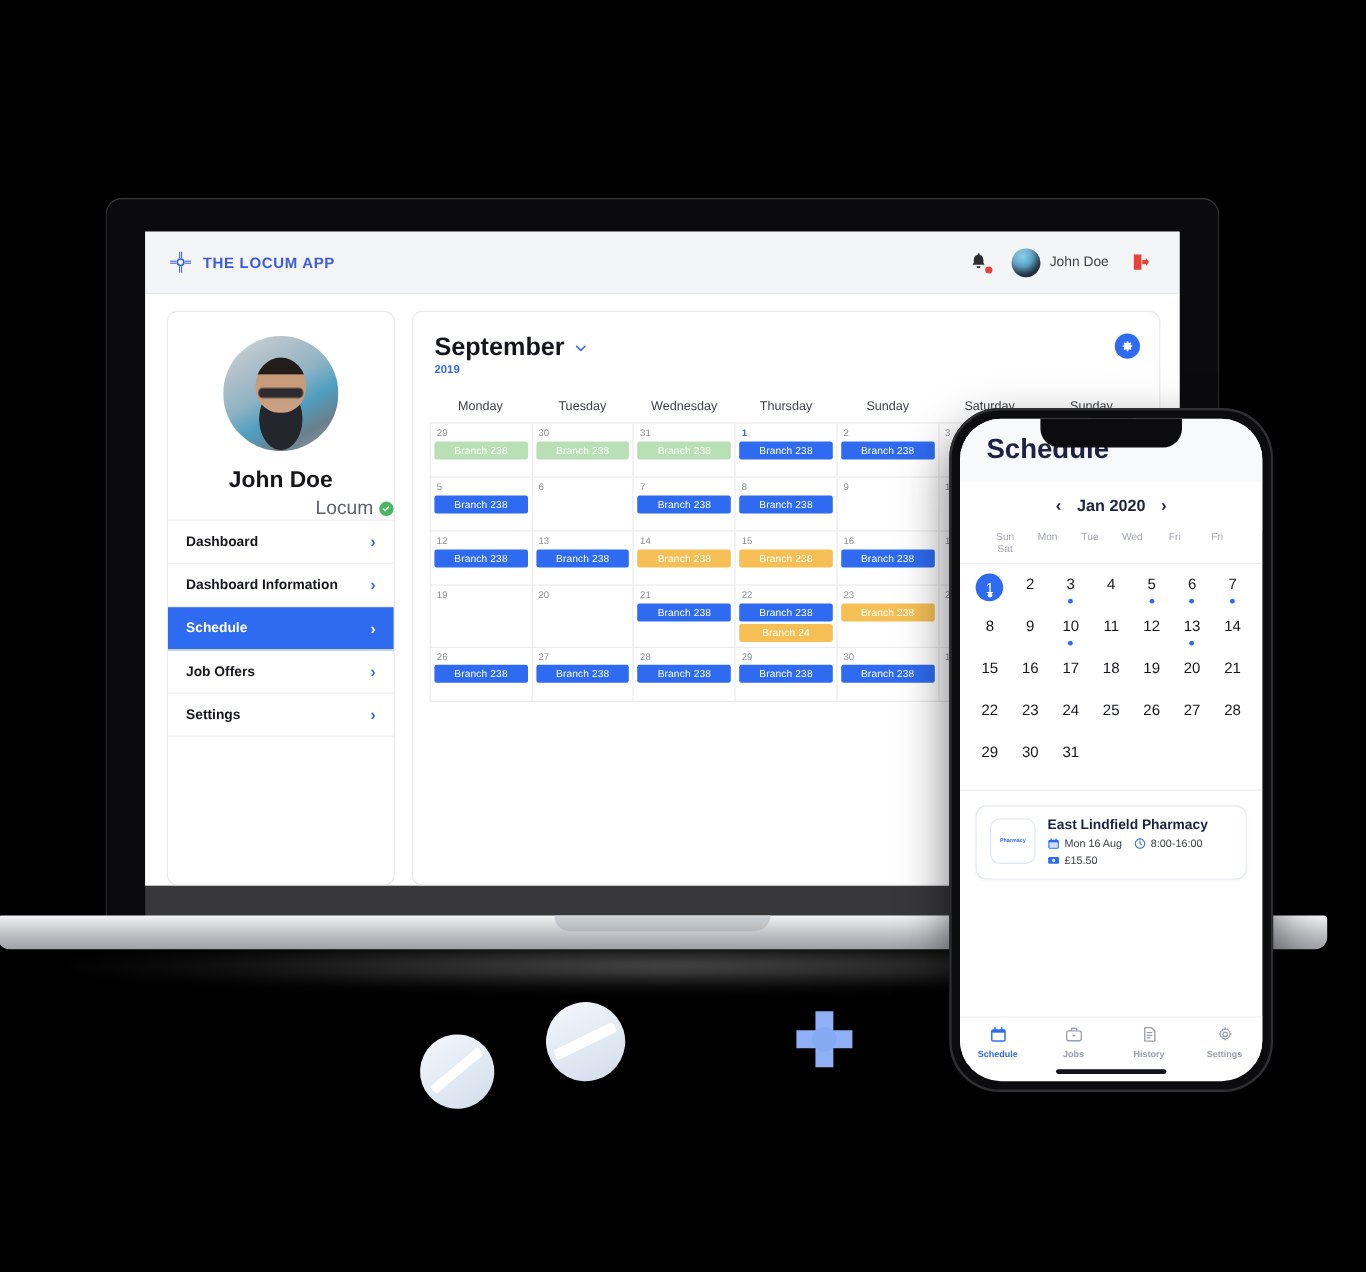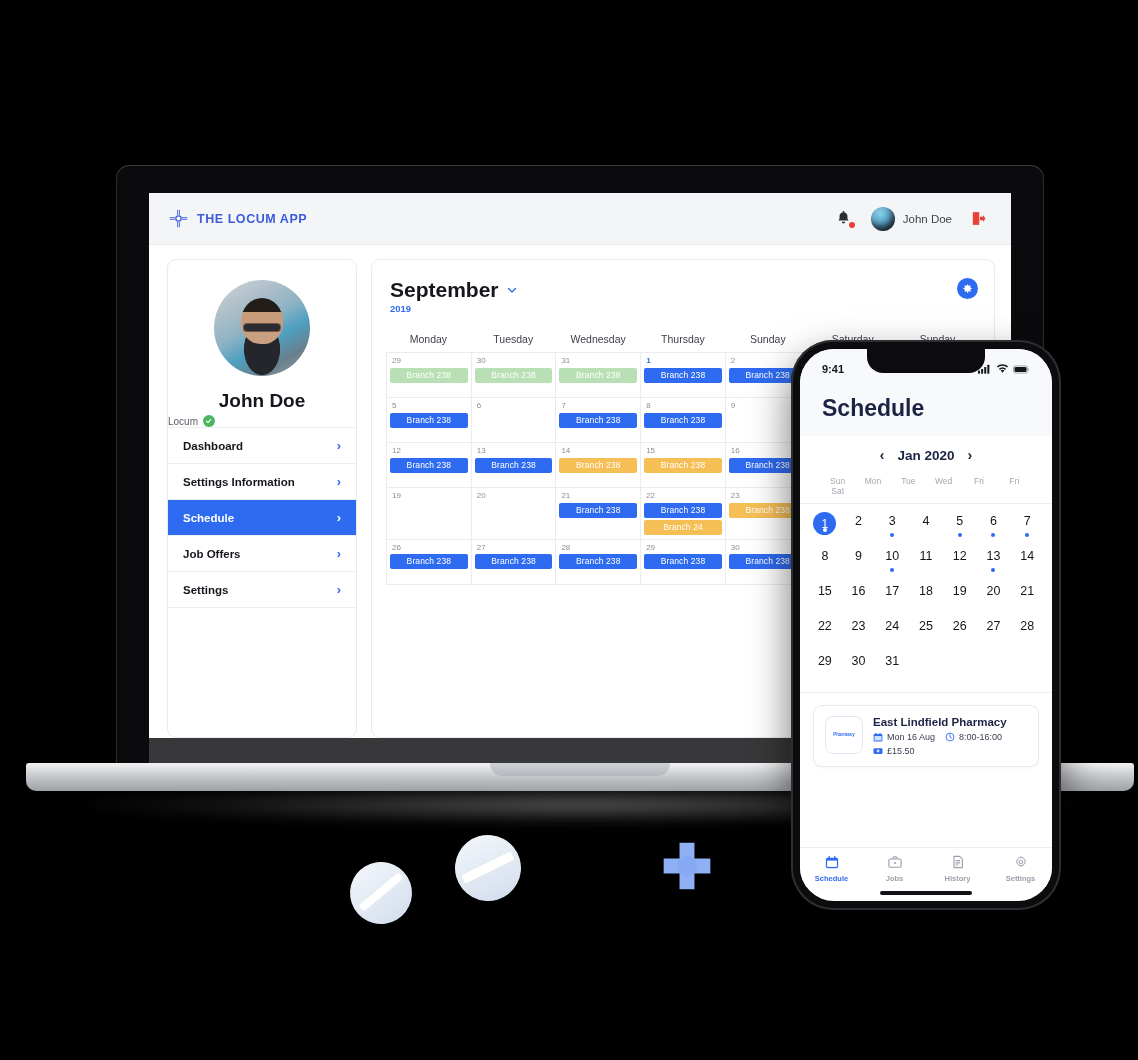--- a/index.html
+++ b/index.html
@@ -5,21 +5,21 @@
   * { box-sizing: border-box; margin: 0; padding: 0; }
   html, body {
     width: 1138px; height: 1060px;
     background: #000;
     font-family: "Liberation Sans", sans-serif;
     overflow: hidden;
   }
   .stage { position: relative; width: 1138px; height: 1060px; background:#000; }
 
   
-  .laptop { position:absolute; left:116px; top:165px; width:928px; height:605px; }
+  .laptop { position:absolute; left:88px; top:165px; width:928px; height:605px; }
   .laptop-bezel {
     position:absolute; inset:0;
     background:#0b0b0d;
     border-radius:14px 14px 4px 4px;
     box-shadow: inset 0 1px 0 #3a3a3c, inset 1px 0 0 #2c2c2e, inset -1px 0 0 #2c2c2e;
   }
   .laptop-screen {
     position:absolute; left:33px; top:28px; width:862px; height:545px;
     background:#ffffff; overflow:hidden;
   }
@@ -82,21 +82,21 @@
     content:""; position:absolute; left:27px; top:18px; width:42px; height:46px;
     border-radius:50% 50% 46% 46%;
     background: linear-gradient(180deg,#221d19 0%, #221d19 30%, #c79a78 31%, #caa184 100%);
   }
   .pf-photo::before {
     content:""; position:absolute; left:30px; top:44px; width:36px; height:7px;
     border-radius:3px; background:#2b2b30; z-index:2;
     box-shadow: 0 0 0 1px rgba(20,20,24,.5);
   }
   .pf-name { text-align:center; font-size:19px; font-weight:bold; color:#14161c; }
-  .pf-role { text-align:center; font-size:10px; color:#5c6069; margin-top:3px; display:flex; justify-content:flex-start; align-items:center; gap:5px; }
+  .pf-role { text-align:center; font-size:16px; color:#5c6069; margin-top:3px; display:flex; justify-content:flex-end; align-items:center; gap:5px; }
   .verif { width:12px; height:12px; border-radius:50%; background:#4cb564; display:inline-flex; align-items:center; justify-content:center; }
   .pf-stats { display:flex; gap:9px; padding:16px 13px 18px; }
   .stat-rating {
     background:#61bf6b; border-radius:6px; width:60px; padding:7px 0 8px; text-align:center; color:#fff;
   }
   .stat-rating .lbl { font-size:6.5px; font-weight:bold; letter-spacing:.5px; }
   .stat-rating .val { font-size:19px; font-weight:bold; margin-top:2px; }
   .stat-jobs {
     flex:1; border:1px solid #dfe1e6; border-radius:6px; padding:7px 9px 8px; text-align:center;
   }
@@ -269,21 +269,21 @@
                   <path d="M2.2 6.1l2.3 2.3 4-4.4" fill="none" stroke="#fff" stroke-width="1.7" stroke-linecap="round" stroke-linejoin="round"></path>
                 </svg>
             </span>
           </div>
           <div class="menu" id="menu">
               <div class="menu-item">
                 <span>Dashboard</span>
                 <span class="chev">›</span>
               </div>
               <div class="menu-item">
-                <span>Settings Information</span>
+                <span>Dashboard Information</span>
                 <span class="chev">›</span>
               </div>
               <div class="menu-item active">
                 <span>Schedule</span>
                 <span class="chev">›</span>
               </div>
               <div class="menu-item">
                 <span>Job Offers</span>
                 <span class="chev">›</span>
               </div>
@@ -455,41 +455,20 @@
     </div>
 
     <div class="laptop-base"></div>
     <div class="laptop-notch"></div>
   </div>
 
   <div class="phone">
     <div class="phone-frame"></div>
     <div class="phone-screen">
 
-      <div class="statusbar">
-        <span>9:41</span>
-        <span class="sb-icons">
-          <svg width="14" height="10" viewBox="0 0 18 12">
-            <rect x="0" y="8" width="2.6" height="4" rx=".6" fill="#14161c"></rect>
-            <rect x="4" y="6" width="2.6" height="6" rx=".6" fill="#14161c"></rect>
-            <rect x="8" y="3.4" width="2.6" height="8.6" rx=".6" fill="#14161c"></rect>
-            <rect x="12" y="0.6" width="2.6" height="11.4" rx=".6" fill="#14161c"></rect>
-          </svg>
-          <svg width="13" height="10" viewBox="0 0 16 12">
-            <path d="M8 10.6l2.3-2.8a3.5 3.5 0 00-4.6 0z" fill="#14161c"></path>
-            <path d="M3.6 5.6a6.8 6.8 0 018.8 0l-1.2 1.5a5 5 0 00-6.4 0z" fill="#14161c"></path>
-            <path d="M1.1 2.6a10.5 10.5 0 0113.8 0l-1.2 1.5a8.7 8.7 0 00-11.4 0z" fill="#14161c"></path>
-          </svg>
-          <svg width="17" height="9" viewBox="0 0 24 12">
-            <rect x="0.6" y="0.9" width="20" height="10.2" rx="3" fill="none" stroke="#14161c" stroke-width="1.1" opacity=".45"></rect>
-            <rect x="2.1" y="2.4" width="17" height="7.2" rx="1.9" fill="#14161c"></rect>
-            <path d="M22 4.3v3.4a2 2 0 000-3.4z" fill="#14161c" opacity=".45"></path>
-          </svg>
-        </span>
-      </div>
 
       <div class="ph-title">Schedule</div>
 
       <div class="ph-monthbar">
         <span class="ph-chev">‹</span>
         <span>Jan 2020</span>
         <span class="ph-chev">›</span>
       </div>
 
       <div class="ph-dow" id="ph-dow">

